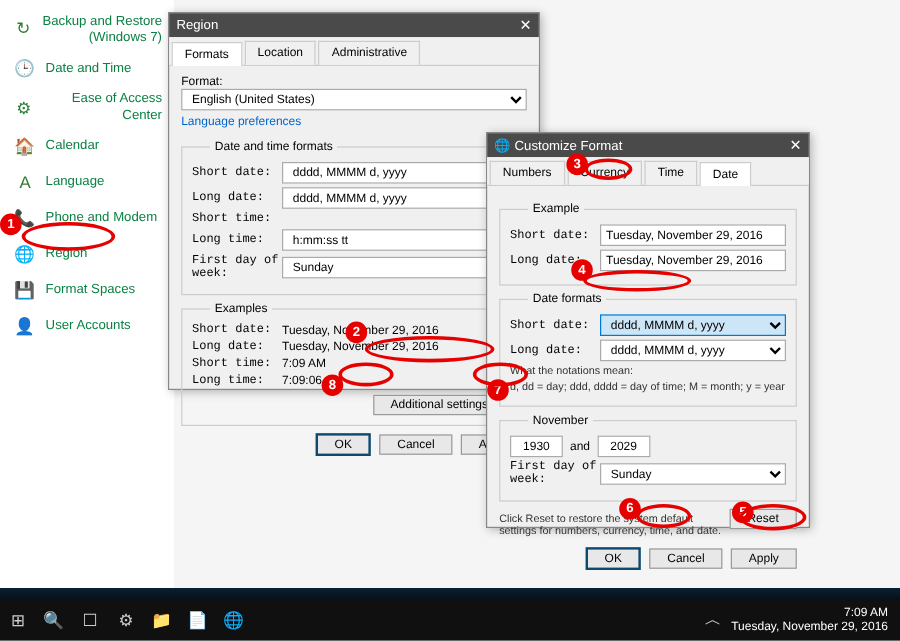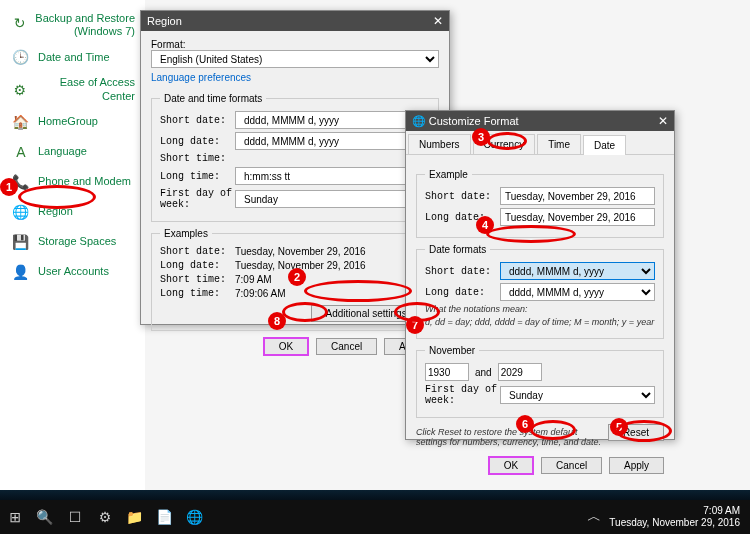--- a/index.html
+++ b/index.html
@@ -22,26 +22,26 @@
 .tabs { display: flex; border-bottom: 1px solid #ccc; background: #f0f0f0; }
 .tab { font-size: 10px; padding: 4px 10px; border: 1px solid #ccc; border-bottom: none; margin-top: 3px; margin-left: 2px; background: #f0f0f0; cursor: pointer; }
 .tab.active { background: #fff; position: relative; top: 1px; }
 .dlg-body { padding: 8px 10px; font-size: 10px; }
 .row { display: flex; align-items: center; margin: 3px 0; }
 .row .lab { width: 75px; font-size: 10px; font-family: Liberation Mono, monospace; }
 .row .val { font-size: 10px; }
 .sel { border: 1px solid #aaa; background: #fff; font-size: 10px; height: 18px; padding: 0 4px; flex: 1; }
 .link { color: #0066cc; font-size: 10px; cursor: pointer; margin: 4px 0; display: inline-block; text-align: center; }
 fieldset { border: 1px solid #ccc; padding: 4px 8px 8px; margin: 6px 0; }
-legend { font-size: 10px; padding: 0 4px; }
+legend { font-size: 10px; padding: 0 4px; margin-left: 15px; }
 .btn { border: 1px solid #999; background: #e8e8e8; font-size: 10px; padding: 2px 14px; cursor: pointer; margin-left: 4px; }
-.btn.primary { border: 2px solid #d946ef; }
+.btn.primary { border: 2px solid #0c4a6e; }
 .btn-row { text-align: right; margin-top: 6px; }
-.note { font-size: 9px; color: #333; margin: 3px 0; font-style: italic; }
-.spin { width: 44px; height: 18px; border: 1px solid #aaa; font-size: 10px; padding: 0 2px; text-align: left; }
+.note { font-size: 9px; color: #333; margin: 3px 0; }
+.spin { width: 44px; height: 18px; border: 1px solid #aaa; font-size: 10px; padding: 0 2px; text-align: center; }
 
 
 .ann { position: absolute; border: 3px solid #e60000; border-radius: 50%; pointer-events: none; }
 .num { position: absolute; width: 18px; height: 18px; border-radius: 50%; background: #e60000; color: #fff; font-size: 11px; font-weight: bold; display: flex; align-items: center; justify-content: center; pointer-events: none; }
 
 
 .taskbar { position: absolute; bottom: 0; left: 0; width: 750px; height: 34px; background: #101010; display: flex; align-items: center; color: #fff; font-size: 10px; }
 .taskbar .spacer { flex: 1; }
 .taskbar .clock { text-align: right; padding-right: 10px; line-height: 1.2; }
 .tb-ico { width: 30px; height: 34px; display: flex; align-items: center; justify-content: center; color: #ccc; font-size: 14px; }
@@ -59,48 +59,53 @@
   <div class="sidebar-item">
       <span class="ico">🕒</span>
       <span class="lbl">Date and Time</span>
     </div>
   <div class="sidebar-item">
       <span class="ico">⚙</span>
       <span class="lbl">Ease of Access Center</span>
     </div>
   <div class="sidebar-item">
       <span class="ico">🏠</span>
-      <span class="lbl">HomeGroup</span>
+      <span class="lbl">Calendar</span>
     </div>
   <div class="sidebar-item">
       <span class="ico">A</span>
       <span class="lbl">Language</span>
     </div>
   <div class="sidebar-item">
       <span class="ico">📞</span>
       <span class="lbl">Phone and Modem</span>
     </div>
   <div class="sidebar-item">
       <span class="ico">🌐</span>
       <span class="lbl">Region</span>
     </div>
   <div class="sidebar-item">
       <span class="ico">💾</span>
-      <span class="lbl">Storage Spaces</span>
+      <span class="lbl">Format Spaces</span>
     </div>
   <div class="sidebar-item">
       <span class="ico">👤</span>
       <span class="lbl">User Accounts</span>
     </div>
 </div>
 
 <div class="dlg region">
   <div class="titlebar">
     <span>Region</span>
     <span class="x">✕</span>
+  </div>
+  <div class="tabs">
+    <div class="tab active">Formats</div>
+    <div class="tab">Location</div>
+    <div class="tab">Administrative</div>
   </div>
   <div class="dlg-body">
     <div>Format:</div>
     <select class="sel" style="width:100%"><option>English (United States)</option></select>
     <a class="link">Language preferences</a>
     <fieldset>
       <legend>Date and time formats</legend>
       <div class="row">
           <span class="lab">Short date:</span>
           <select class="sel"><option>dddd, MMMM d, yyyy</option></select>

